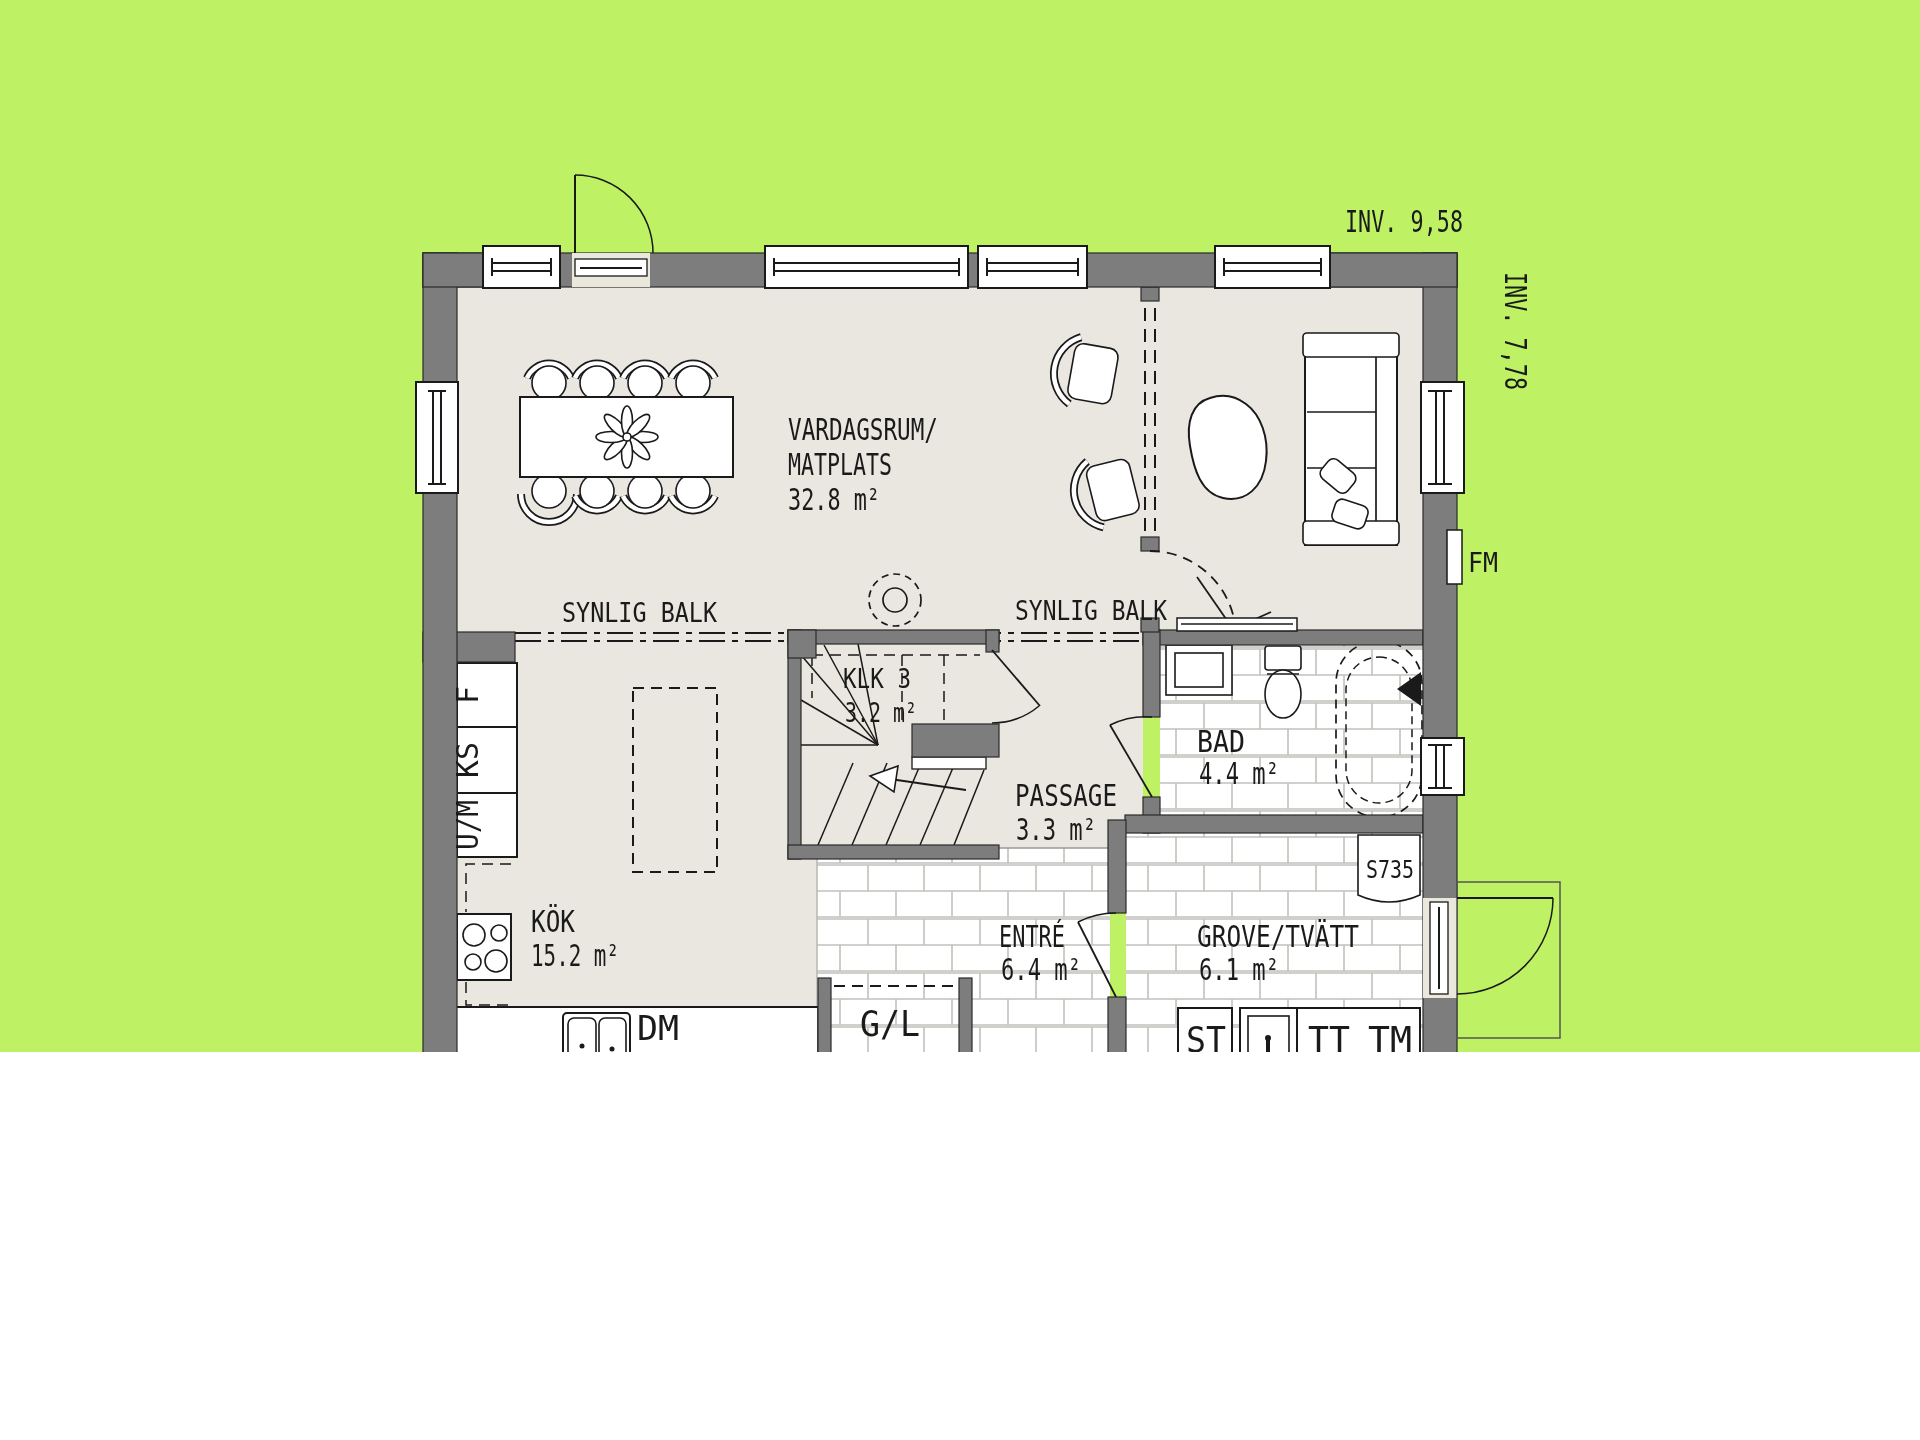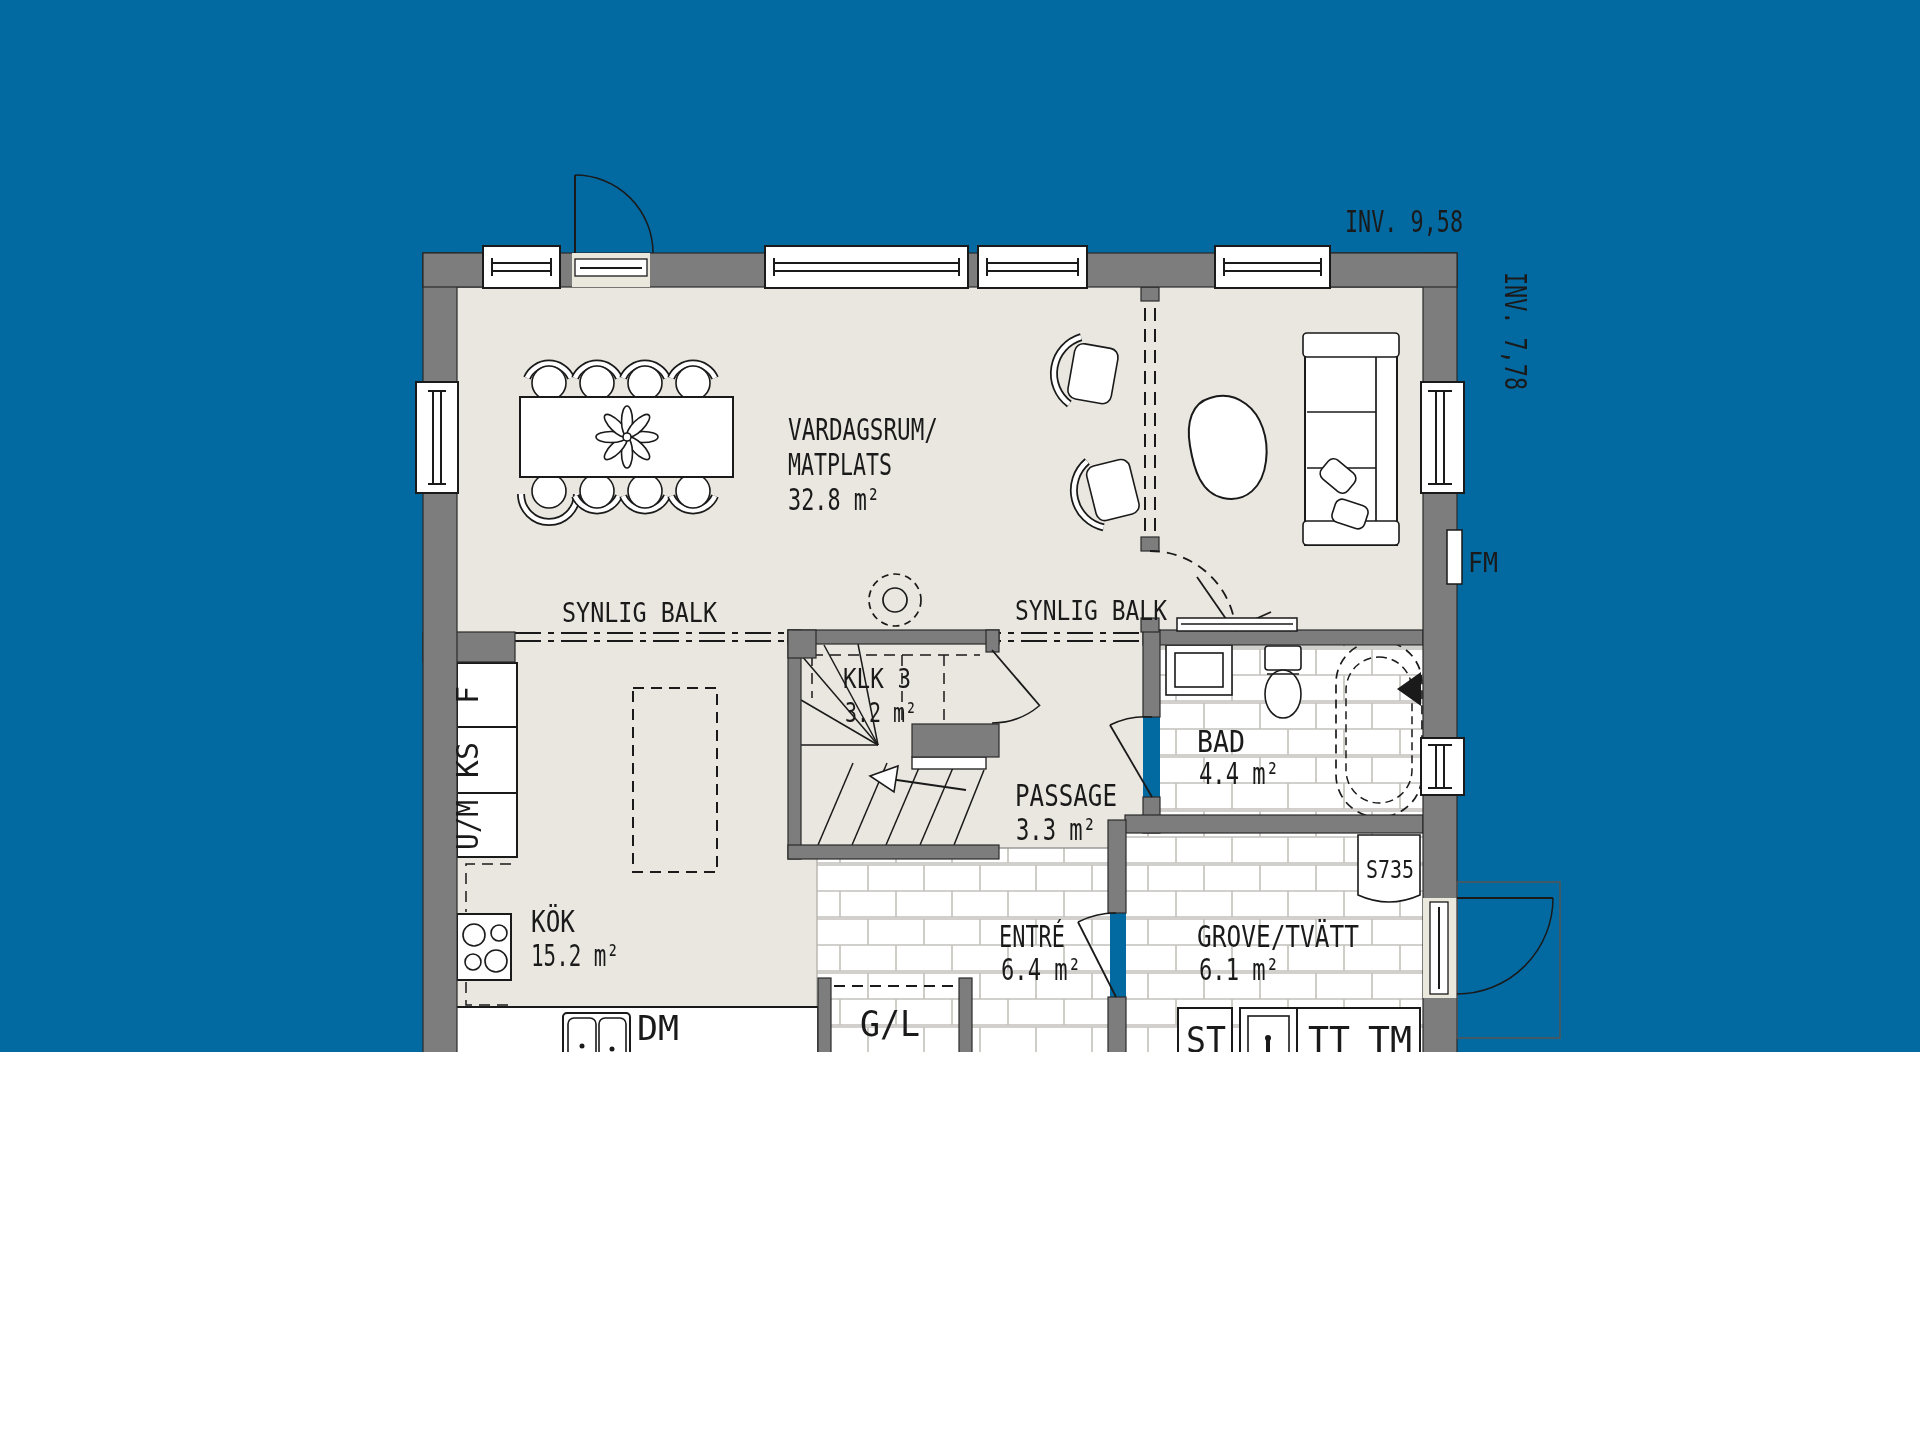--- a/index.html
+++ b/index.html
@@ -1,20 +1,20 @@
 <!DOCTYPE html>
 <html style="--wall: #7d7d7d; --floor: #e9e7df; --line: #1a1a1a; --tile-line: #c3c1bb; --door-fill: #eae7dd;"><head>
 <meta charset="utf-8">
 <style>
   :root{
     --wall:#7d7d7d; --line:#1a1a1a; --floor:#e9e7df; --tile-line:#c3c1bb;
     --door-fill:#eae7dd; --thin:#555;
   }
   html,body{margin:0;padding:0;background:#fff;}
-  .canvas{position:relative;width:1920px;height:1052px;background:#0369a1;overflow:hidden;}
+  .canvas{position:relative;width:1920px;height:1052px;background:#bef264;overflow:hidden;}
   svg{position:absolute;left:0;top:0;}
   text{font-family:"DejaVu Sans Mono","Liberation Mono",monospace;fill:var(--line);}
   .wall{fill:var(--wall);stroke:#2a2a2a;stroke-width:1.2;}
   .iwall{fill:var(--wall);stroke:#2a2a2a;stroke-width:1.2;}
   .beige{fill:var(--floor);}
   .white{fill:#fff;}
   .ln{stroke:var(--line);fill:none;}
   .furn{fill:#fff;stroke:var(--line);stroke-width:2;}
   .furn15{fill:#fff;stroke:var(--line);stroke-width:1.6;}
   .dash{stroke:var(--line);fill:none;stroke-dasharray:11 7;}

